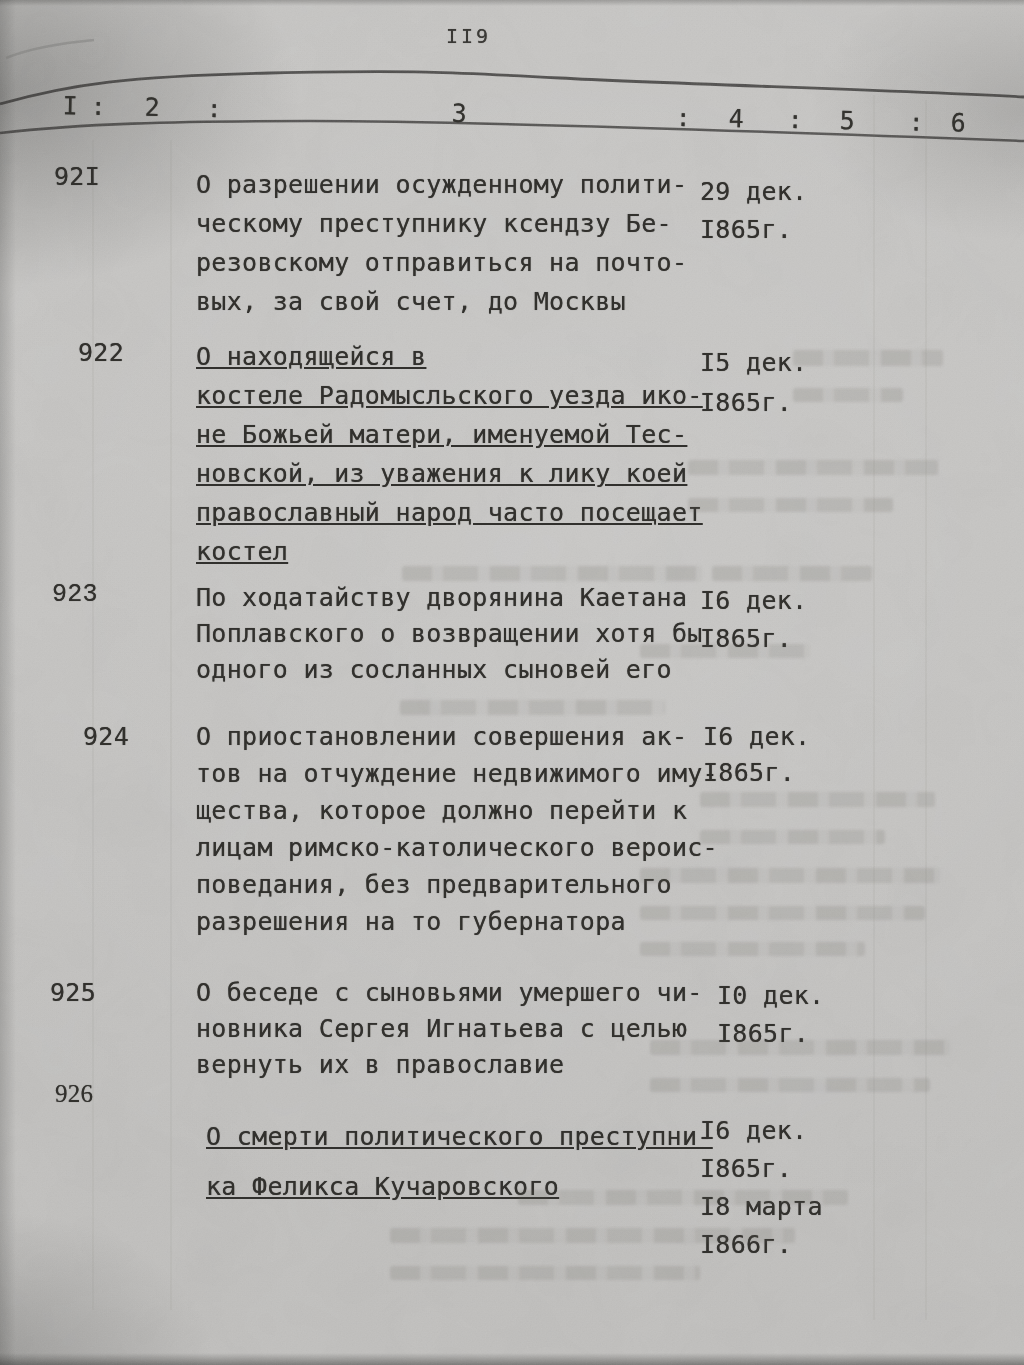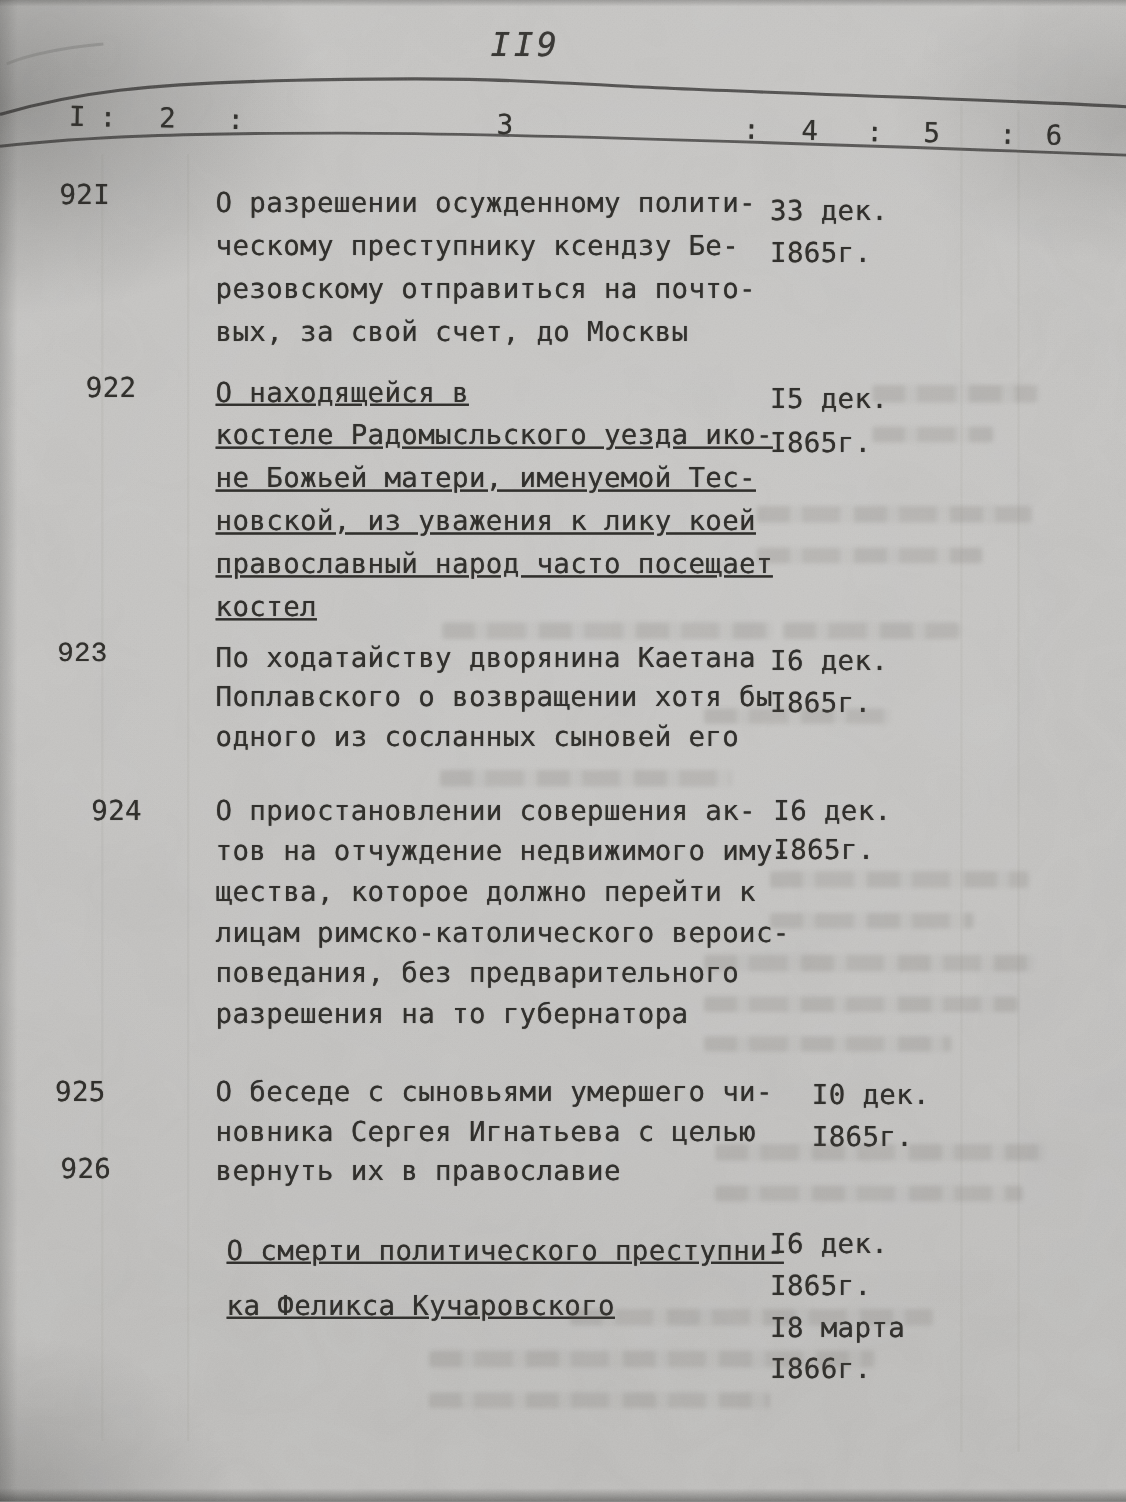--- a/index.html
+++ b/index.html
@@ -21,21 +21,21 @@
     color:#37362f;
   }
   .typed{
     position:absolute;
     white-space:pre-line;
     font-size:25px;
     letter-spacing:0.3px;
     color:rgba(48,47,43,0.92);
     text-shadow:0 0 0.7px rgba(48,47,43,0.85);
   }
-  .pagenum{font-size:30px;letter-spacing:3px;font-style:italic;}
+  .pagenum{font-size:20px;letter-spacing:3px;}
   .hdr-band{position:absolute;left:0;top:90px;width:1024px;height:34px;
     transform:rotate(1.1deg);transform-origin:0 0;}
   .hdr-band span{position:absolute;top:0;font-size:25px;
     color:rgba(48,47,43,0.88);text-shadow:0 0 0.7px rgba(48,47,43,0.8);}
   .num{width:70px;}
   .desc{width:530px;}
   .dates{width:200px;}
   svg.overlay{position:absolute;left:0;top:0;pointer-events:none;}
   .smudge{
     position:absolute;
@@ -99,21 +99,21 @@
     <span style="left:909px">:</span>
     <span style="left:951px">6</span>
   </div>
 
   <div>
     <div class="typed num" style="left:54px;top:162px;">92I</div>
     <div class="typed desc" style="left:196px;top:165px;line-height:39px;">О разрешении осужденному полити-
 ческому преступнику ксендзу Бе-
 резовскому отправиться на почто-
 вых, за свой счет, до Москвы</div>
-    <div class="typed dates" style="left:700px;top:173px;line-height:38px;">33 дек.
+    <div class="typed dates" style="left:700px;top:173px;line-height:38px;">29 дек.
 I865г.</div>
   </div>
 
   <div>
     <div class="typed num" style="left:52px;top:338px;margin-left:26px;">922</div>
     <div class="typed desc" style="left:196px;top:337px;line-height:39px;text-decoration:underline;">О находящейся в
 костеле Радомысльского уезда ико-
 не Божьей матери, именуемой Тес-
 новской, из уважения к лику коей
 православный народ часто посещает
@@ -141,26 +141,26 @@
 разрешения на то губернатора</div>
     <div class="typed dates" style="left:703px;top:719px;line-height:36px;">I6 дек.
 I865г.</div>
   </div>
 
   <div>
     <div class="typed num" style="left:50px;top:978px;">925</div>
     <div class="typed desc" style="left:196px;top:975px;line-height:36px;">О беседе с сыновьями умершего чи-
 новника Сергея Игнатьева с целью
 вернуть их в православие</div>
-    <div class="typed dates" style="left:738px;top:977px;line-height:38px;">I0 дек.
+    <div class="typed dates" style="left:717px;top:977px;line-height:38px;">I0 дек.
 I865г.</div>
   </div>
 
   <div>
-    <div class="typed num" style="left:55px;top:1048px;">926</div>
+    <div class="typed num" style="left:55px;top:1080px;font-family:Liberation Serif, serif;">926</div>
     <div class="typed desc" style="left:206px;top:1112px;line-height:50px;text-decoration:underline;">О смерти политического преступни-
 ка Феликса Кучаровского</div>
     <div class="typed dates" style="left:700px;top:1112px;line-height:38px;">I6 дек.
 I865г.
 I8 марта
 I866г.</div>
   </div>
 
   <div class="smudge" style="left:793px;top:350px;width:150px;height:16px;"></div>
   <div class="smudge" style="left:793px;top:388px;width:110px;height:14px;"></div>

